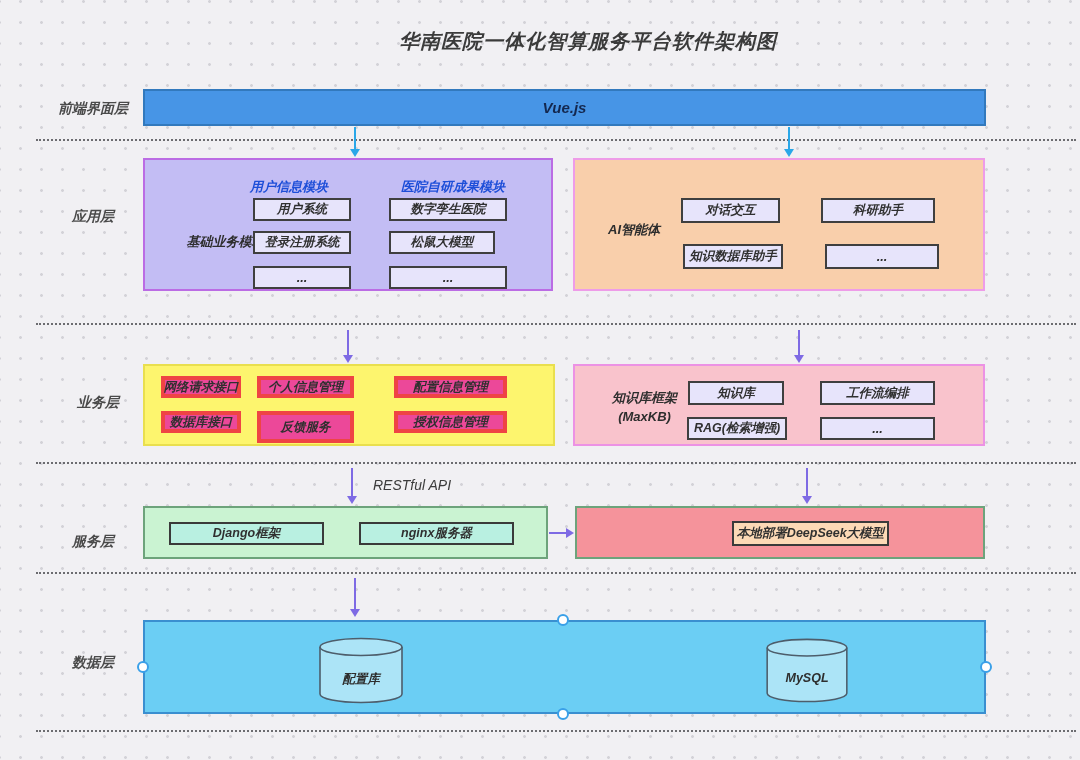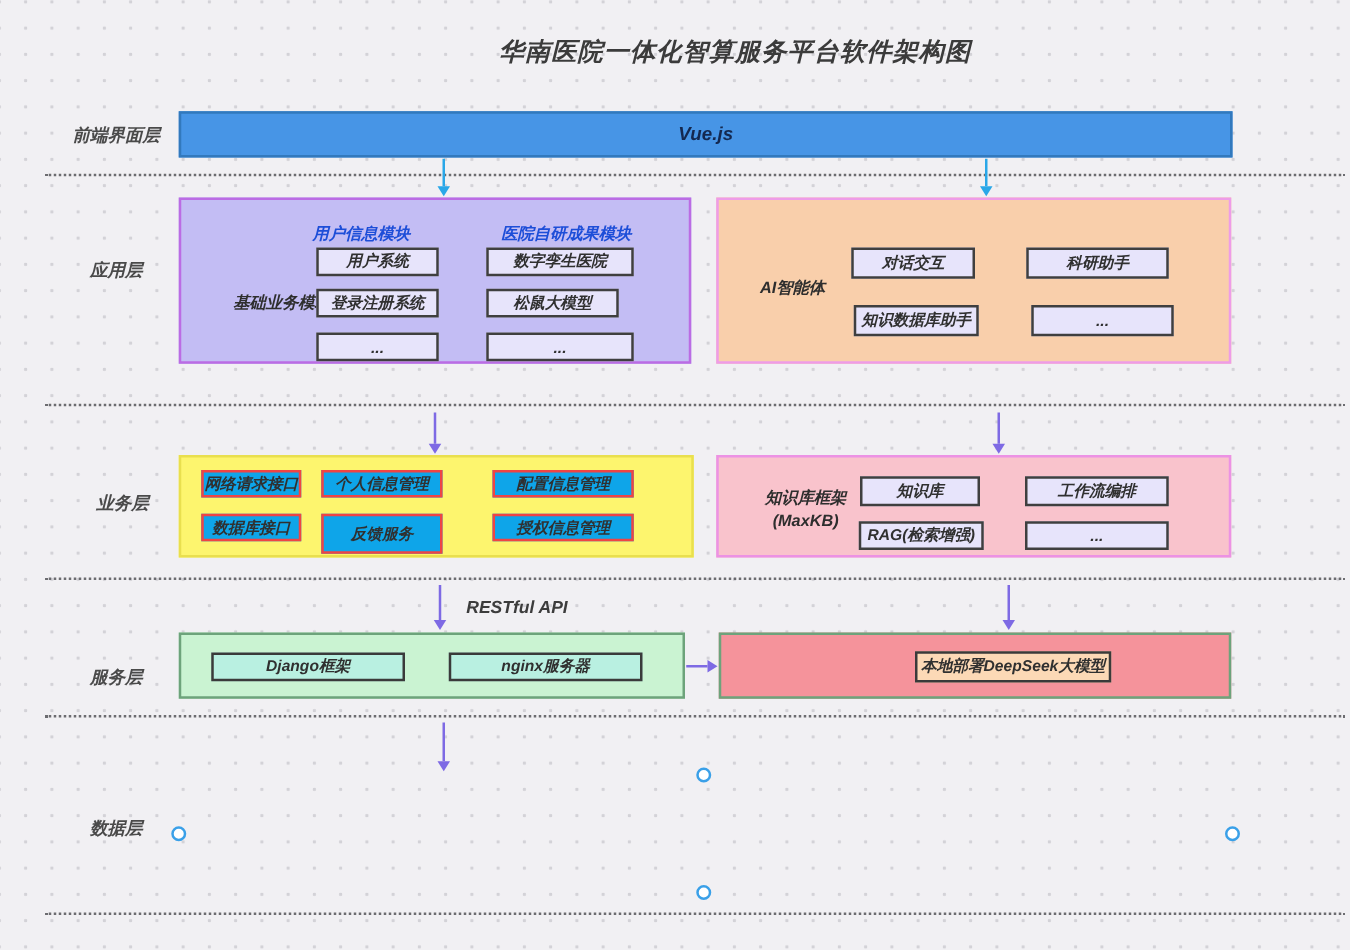--- a/index.html
+++ b/index.html
@@ -37,24 +37,24 @@
   .glabel{
     position:absolute;text-align:center;font-size:13px;font-style:italic;font-weight:600;
     color:#2e2e2e;white-space:nowrap;line-height:19px;
   }
   .hdr{position:absolute;text-align:left;font-size:13px;font-style:italic;font-weight:700;color:#1d4ed8;white-space:nowrap;}
   .ib{
     position:absolute;box-sizing:border-box;display:flex;align-items:center;justify-content:center;
     font-size:12.5px;font-style:italic;font-weight:600;color:#303030;white-space:nowrap;
     background:#e7e4fb;border:2px solid #3f3f3f;
   }
-  .ib-yellow{background:#0ea5e9;border:2px solid #ef4444;font-style:italic;}
+  .ib-yellow{background:#ec4899;border:4px solid #ef4444;font-style:italic;}
   .ib-teal{background:#b9f0e1;border:2px solid #3a3a3a;}
   .ib-peach{background:#fcd9b6;border:2px solid #3a3a3a;}
-  .api-lbl{position:absolute;left:373px;top:477px;font-size:14px;font-style:italic;font-weight:700;color:#3c3c3c;}
+  .api-lbl{position:absolute;left:373px;top:477px;font-size:14px;font-style:italic;font-weight:400;color:#3c3c3c;}
   .arr-v{position:absolute;width:2px;}
   .arr-v .ln{display:block;width:2px;height:100%;background:var(--c);}
   .arr-v::after{
     content:"";position:absolute;left:-4px;top:100%;width:0;height:0;
     border:5px solid transparent;border-bottom:none;border-top:8px solid var(--c);
   }
   .arr-h{position:absolute;height:2px;}
   .arr-h .ln{display:block;height:2px;width:100%;background:var(--c);}
   .arr-h::after{
     content:"";position:absolute;top:-4px;left:100%;width:0;height:0;
@@ -161,19 +161,35 @@
 
   <div class="grp grp-red">
     <div class="ib ib-peach" style="left:155px;top:13px;width:157px;height:25px;">本地部署DeepSeek大模型</div>
   </div>
 
   <div class="grp grp-green">
     <div class="ib ib-teal" style="left:24px;top:14px;width:155px;height:23px;">Django框架</div>
     <div class="ib ib-teal" style="left:214px;top:14px;width:155px;height:23px;">nginx服务器</div>
   </div>
 
+  <div class="grp grp-cyan">
+    <div class="cyl" style="left:172px;top:13px;width:88px;height:70px;">
+      <svg viewBox="0 0 88 70">
+        <path d="M3 12 v47 a41 8.5 0 0 0 82 0 V12" fill="#ace4f7" stroke="#4d5d6b" stroke-width="1.6"></path>
+        <ellipse cx="44" cy="12" rx="41" ry="8.5" fill="#ace4f7" stroke="#4d5d6b" stroke-width="1.6"></ellipse>
+      </svg>
+      <div class="cyl-label">配置库</div>
+    </div>
+    <div class="cyl" style="left:618px;top:14px;width:88px;height:68px;">
+      <svg viewBox="0 0 88 70">
+        <path d="M3 12 v47 a41 8.5 0 0 0 82 0 V12" fill="#ace4f7" stroke="#4d5d6b" stroke-width="1.6"></path>
+        <ellipse cx="44" cy="12" rx="41" ry="8.5" fill="#ace4f7" stroke="#4d5d6b" stroke-width="1.6"></ellipse>
+      </svg>
+      <div class="cyl-label">MySQL</div>
+    </div>
+  </div>
 
   <div class="handle" style="left:557px;top:614px;"></div>
   <div class="handle" style="left:557px;top:708px;"></div>
   <div class="handle" style="left:137px;top:661px;"></div>
   <div class="handle" style="left:980px;top:661px;"></div>
 
 </div>
 
 </body></html>

